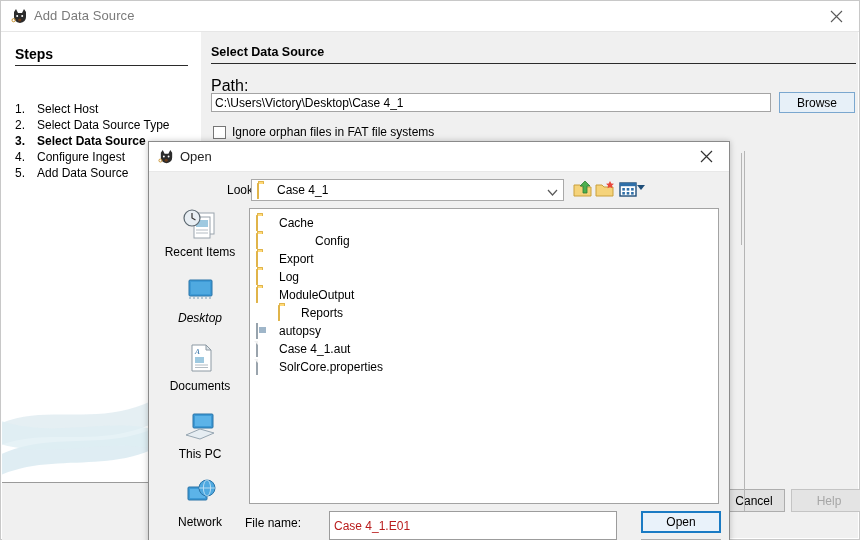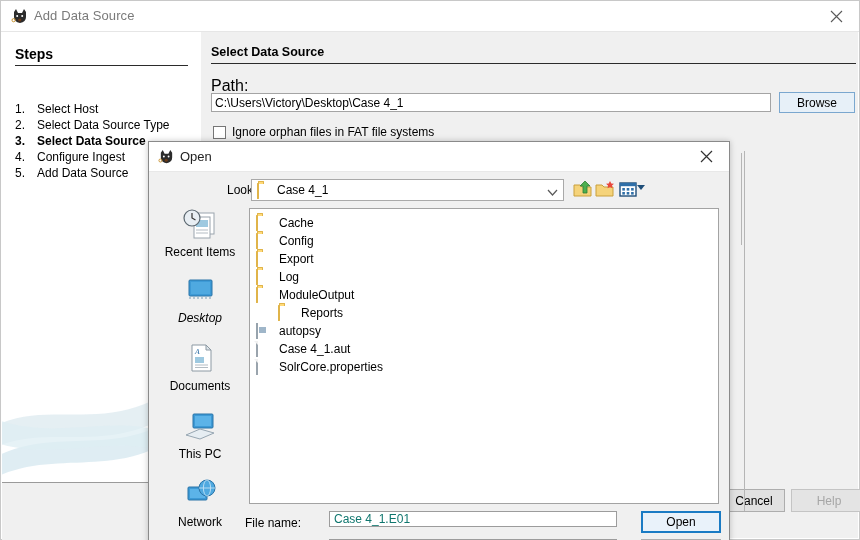--- a/index.html
+++ b/index.html
@@ -394,28 +394,28 @@
 
   
   #filename-label {
     position: absolute;
     left: 96px; top: 374px;
     font-size: 12px;
   }
   #filename-input {
     position: absolute;
     left: 180px; top: 369px;
-    width: 288px; height: 16px;
+    width: 288px; height: 29px;
     background: #fff;
     border: 1px solid #9c9c9c;
     box-sizing: border-box;
     font-family: "Liberation Sans", sans-serif;
     font-size: 12px;
     padding: 0 4px;
-    color: #0f766e;
+    color: #b91c1c;
     outline: none;
   }
   #open-button {
     position: absolute;
     left: 492px; top: 369px;
     width: 80px; height: 22px;
     background: #e9f2fa;
     border: 2px solid #1a7bc4;
     box-sizing: border-box;
     font-family: "Liberation Sans", sans-serif;
@@ -646,21 +646,21 @@
       </span>
       <span>Network</span>
     </div>
   </div>
 
   <div id="file-list">
     <div class="file-row" style="top:5px;">
       <span class="ficon"><span class="folder-ic"></span></span>
       <span>Cache</span>
     </div>
-    <div class="file-row" style="top:23px;">
+    <div class="file-row" style="top:23px;gap:36px;">
       <span class="ficon"><span class="folder-ic"></span></span>
       <span>Config</span>
     </div>
     <div class="file-row" style="top:41px;">
       <span class="ficon"><span class="folder-ic"></span></span>
       <span>Export</span>
     </div>
     <div class="file-row" style="top:59px;">
       <span class="ficon"><span class="folder-ic"></span></span>
       <span>Log</span>

